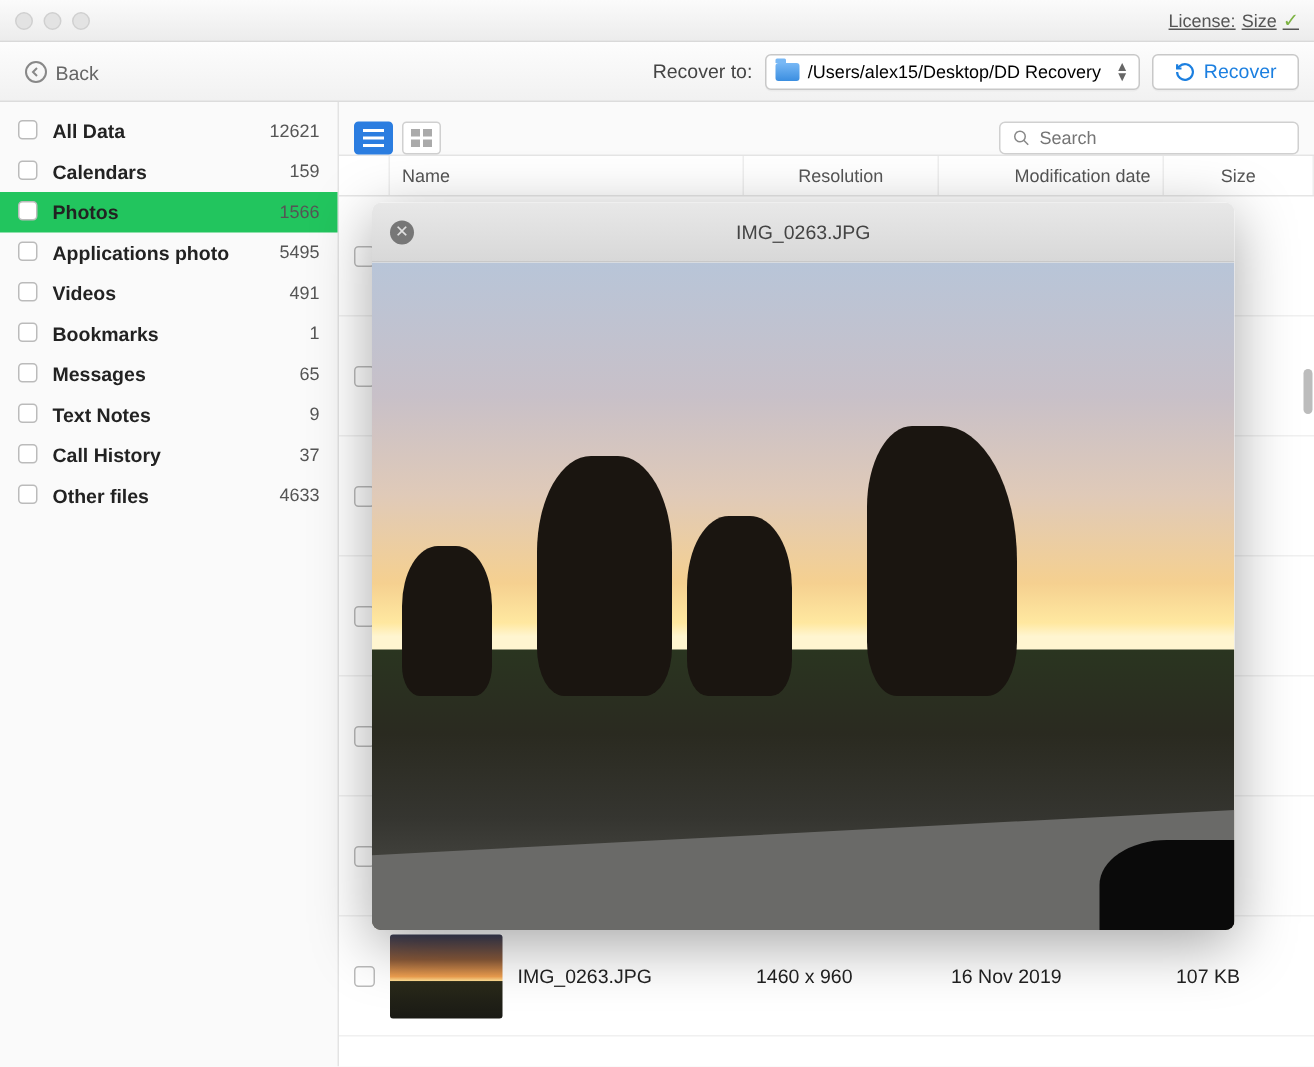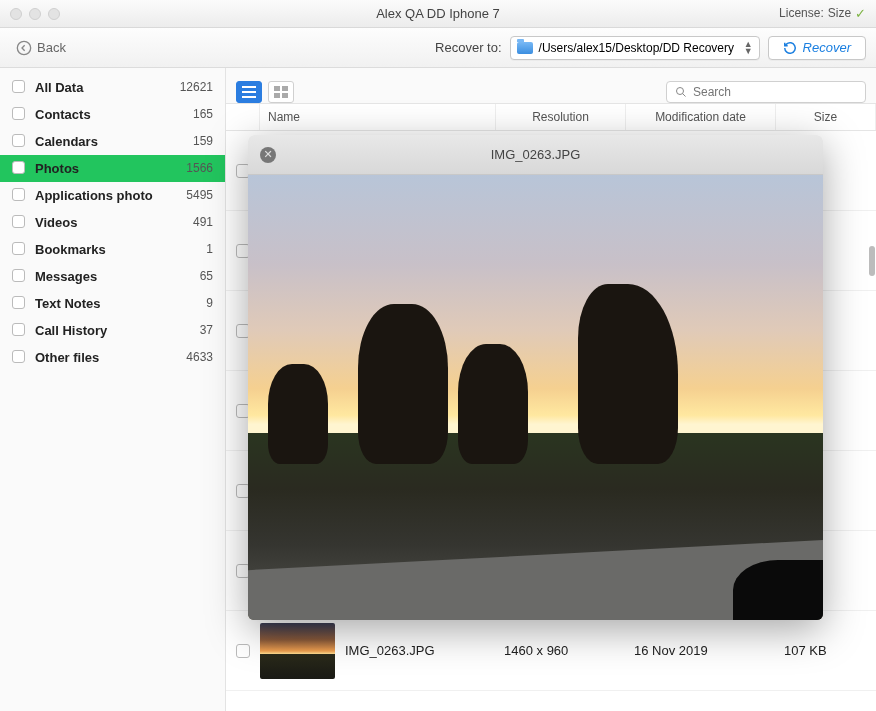--- a/index.html
+++ b/index.html
@@ -2,33 +2,33 @@
 <html><head>
 <meta charset="utf-8">
 <style>
 * { box-sizing: border-box; margin: 0; padding: 0; font-family: -apple-system, BlinkMacSystemFont, "Segoe UI", Helvetica, Arial, sans-serif; }
 body { width: 876px; height: 711px; background: #f5f5f5; overflow: hidden; position: relative; }
 
 .titlebar { height: 28px; background: linear-gradient(#fbfbfb,#ececec); border-bottom: 1px solid #d9d9d9; display: flex; align-items: center; padding: 0 10px; position: relative; }
 .traffic { display: flex; gap: 7px; }
 .traffic span { width: 12px; height: 12px; border-radius: 50%; background: #e3e3e3; border: 1px solid #d0d0d0; }
 .window-title { position: absolute; left: 0; right: 0; text-align: center; font-size: 13px; color: #444; }
-.license { margin-left: auto; font-size: 12px; color: #555; display: flex; align-items: flex-start; gap: 4px; z-index: 1; }
+.license { margin-left: auto; font-size: 12px; color: #555; display: flex; align-items: center; gap: 4px; z-index: 1; text-decoration: underline; }
 .license-badge { color: #7cb342; font-size: 13px; }
 
 .toolbar { height: 40px; background: linear-gradient(#fdfdfd,#f1f1f1); border-bottom: 1px solid #dcdcdc; display: flex; align-items: center; padding: 0 10px; gap: 8px; }
-.back-btn { display: flex; align-items: center; gap: 5px; color: #666; font-size: 13px; padding: 3px 6px; cursor: pointer; }
+.back-btn { display: flex; align-items: flex-end; gap: 5px; color: #666; font-size: 13px; padding: 3px 6px; cursor: pointer; }
 .back-btn svg { width: 16px; height: 16px; }
 .tb-spacer { flex: 1; }
 .tb-label { font-size: 13px; color: #444; }
 .path-select { display: flex; align-items: center; gap: 6px; background: #fff; border: 1px solid #c8c8c8; border-radius: 4px; padding: 3px 6px; font-size: 12px; min-width: 250px; height: 24px; box-shadow: 0 1px 0 rgba(0,0,0,.03); }
 .folder-icon { width: 16px; height: 12px; background: linear-gradient(#78b8f5,#3b8ee0); border-radius: 2px; position: relative; }
 .folder-icon::before { content:""; position:absolute; top:-3px; left:0; width:7px; height:3px; background:#78b8f5; border-radius:1px 1px 0 0; }
 .updown { margin-left:auto; color:#666; font-size:9px; line-height:7px; }
-.recover-btn { display:flex; align-items:center; gap:6px; background:#fff; border:1px solid #c8c8c8; border-radius:4px; padding:3px 14px; font-size:13px; color:#1b7fe0; height:24px; cursor:pointer; box-shadow: 0 1px 0 rgba(0,0,0,.03); font-style: italic; }
+.recover-btn { display:flex; align-items:center; gap:6px; background:#fff; border:1px solid #c8c8c8; border-radius:4px; padding:3px 14px; font-size:13px; color:#1b7fe0; height:24px; cursor:pointer; box-shadow: 0 1px 0 rgba(0,0,0,.03); }
 .recover-btn svg { width:14px; height:14px; stroke:#1b7fe0; }
 
 .body { display: flex; height: calc(711px - 68px); }
 .sidebar { width: 226px; background: #fafafa; border-right: 1px solid #e3e3e3; padding-top: 6px; }
 .side-item { display: flex; padding: 6px 12px; font-size: 13px; color: #222; cursor: pointer; gap: 10px; }
 .side-item.selected { background: #22c55e; }
 .side-item .count { margin-left: auto; color: #555; font-size: 12px; }
 .side-check { width: 13px; height: 13px; border: 1px solid #bbb; border-radius: 3px; background: #fff; }
 .side-label { font-weight: 600; }
 
@@ -38,21 +38,21 @@
 .view-btn.active { background:#2b7de0; border-color:#2b7de0; color:#fff; }
 .search-box { margin-left:auto; display:flex; align-items:center; gap:6px; border:1px solid #d0d0d0; border-radius:4px; background:#fff; padding:2px 8px; width:200px; height:22px; }
 .search-box input { border:none; outline:none; font-size:12px; flex:1; }
 .search-box svg { width:12px; height:12px; stroke:#888; }
 
 .table-header { display:flex; font-size:12px; color:#555; border-bottom:1px solid #e5e5e5; background:#fff; }
 .table-header > div { padding:6px 8px; border-right:1px solid #eee; }
 .col-check { width:34px; }
 .col-name { flex:1; }
 .col-res { width:130px; text-align:center; }
-.col-date { width:150px; text-align:center; }
+.col-date { width:150px; text-align:right; }
 .col-size { width:100px; text-align:center; }
 
 .table-body { flex:1; overflow-y:auto; }
 .row { display:flex; align-items:center; font-size:13px; color:#222; height:80px; border-bottom:1px solid #f0f0f0; }
 .row .col-check { display:flex; justify-content:center; }
 .row-check { width:14px; height:14px; border:1px solid #bbb; border-radius:3px; background:#fff; }
 .thumb { width:75px; height:56px; background:#ccc; border-radius:2px; margin-right:10px; }
 .thumb.sunset { background: linear-gradient(to bottom, #3a3d55 0%, #8a5a3a 30%, #f0a050 50%, #ffdc90 55%, #2a2a1a 56%, #1a1a15 100%); }
 .row .col-name { display:flex; align-items:center; }
 .row .col-res, .row .col-date, .row .col-size { text-align:left; padding-left:8px; }
@@ -78,21 +78,20 @@
 </style>
 </head>
 <body>
 
 <div class="titlebar">
   <div class="traffic">
     <span></span>
     <span></span>
     <span></span>
   </div>
-  <div class="window-title">Alex QA DD Iphone 7</div>
   <div class="license">
     <span>License:</span>
     <span>Size</span>
     <span class="license-badge">✓</span>
   </div>
 </div>
 
 <div class="toolbar">
   <div class="back-btn">
     <svg viewBox="0 0 24 24" fill="none" stroke="#888" stroke-width="2">
@@ -116,25 +115,20 @@
     <span>Recover</span>
   </div>
 </div>
 
 <div class="body">
   <div class="sidebar">
     <div class="side-item">
       <span class="side-check"></span>
       <span class="side-label">All Data</span>
       <span class="count">12621</span>
-    </div>
-    <div class="side-item">
-      <span class="side-check"></span>
-      <span class="side-label">Contacts</span>
-      <span class="count">165</span>
     </div>
     <div class="side-item">
       <span class="side-check"></span>
       <span class="side-label">Calendars</span>
       <span class="count">159</span>
     </div>
     <div class="side-item selected">
       <span class="side-check"></span>
       <span class="side-label">Photos</span>
       <span class="count">1566</span>

